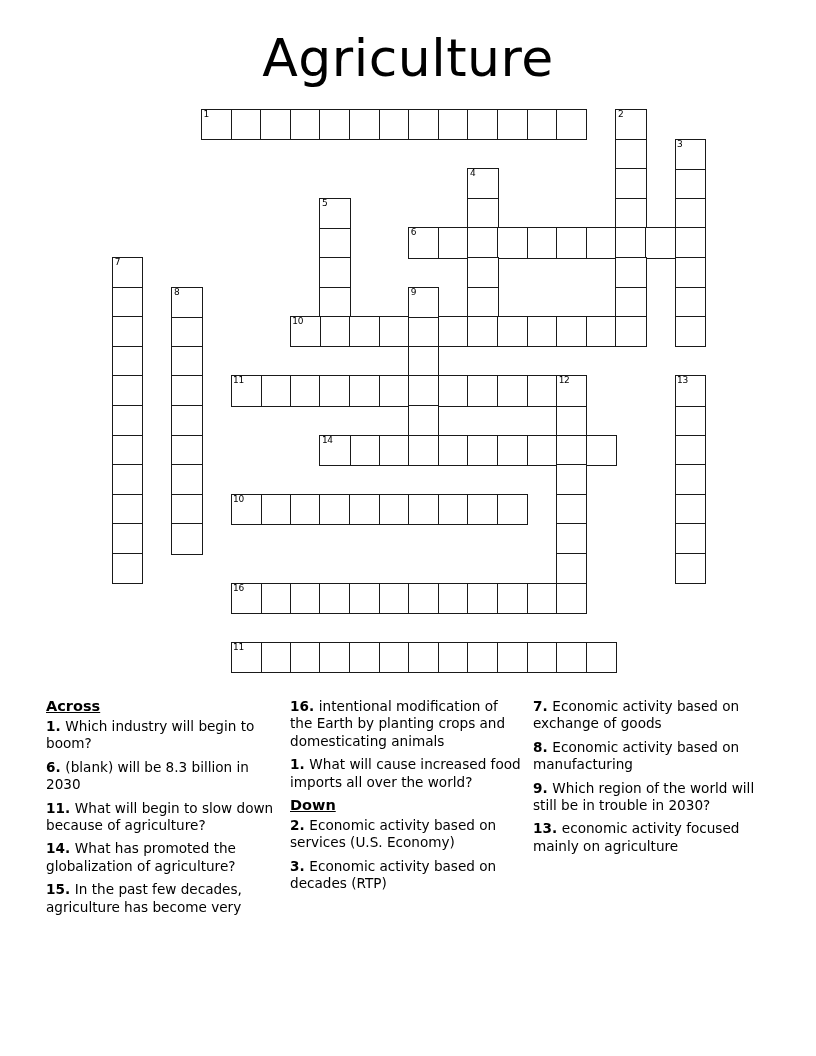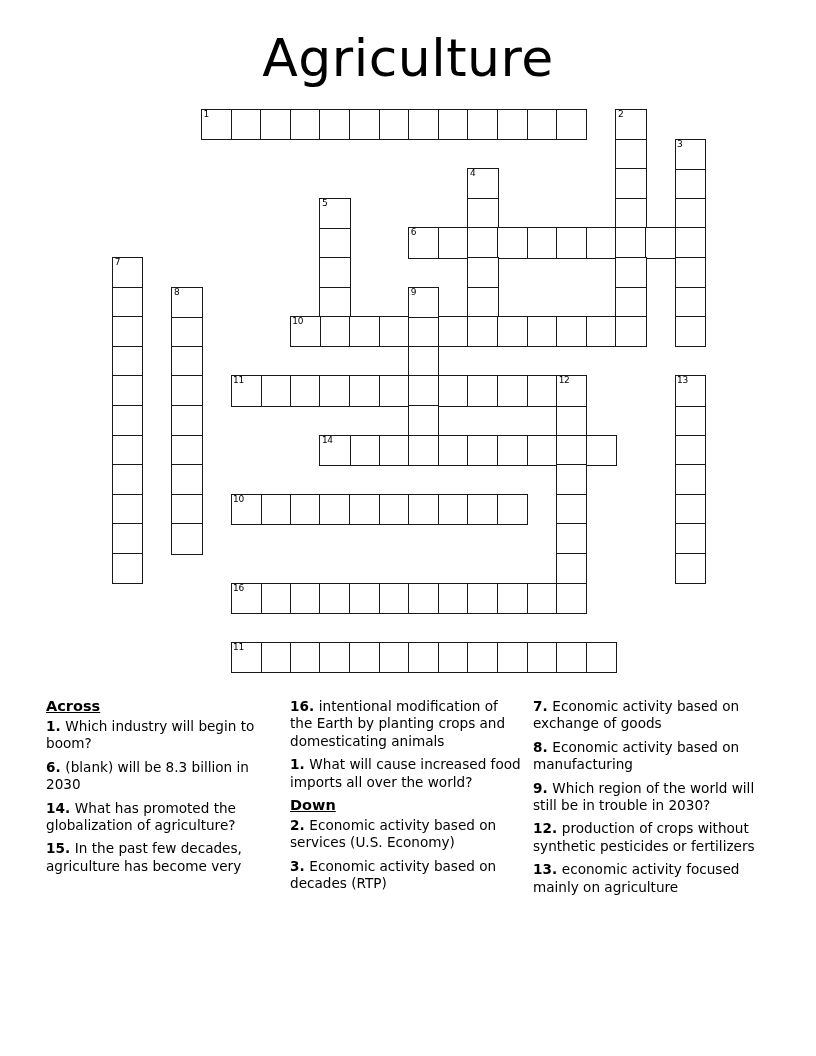--- a/index.html
+++ b/index.html
@@ -286,32 +286,32 @@
       <div class="cell" style="left: 526.6px; top: 641.8px; width: 31.2px; height: 31.2px;"></div>
       <div class="cell" style="left: 556.2px; top: 641.8px; width: 31.2px; height: 31.2px;"></div>
       <div class="cell" style="left: 585.8px; top: 641.8px; width: 31.2px; height: 31.2px;"></div>
     </div>
 
   <div id="clues">
     <div class="clue-col" id="clue-col-1">
         <div class="section-head">Across</div>
         <div class="clue"><span class="cn">1. </span><span>Which industry will begin to boom?</span></div>
         <div class="clue"><span class="cn">6. </span><span>(blank) will be 8.3 billion in 2030</span></div>
+        <div class="clue"><span class="cn">11. </span><span>What will begin to slow down because of agriculture?</span></div>
         <div class="clue"><span class="cn">14. </span><span>What has promoted the globalization of agriculture?</span></div>
         <div class="clue"><span class="cn">15. </span><span>In the past few decades, agriculture has become very</span></div>
       </div>
     <div class="clue-col" id="clue-col-2">
         <div class="clue"><span class="cn">16. </span><span>intentional modification of the Earth by planting crops and domesticating animals</span></div>
         <div class="clue"><span class="cn">1. </span><span>What will cause increased food imports all over the world?</span></div>
         <div class="section-head">Down</div>
         <div class="clue"><span class="cn">2. </span><span>Economic activity based on services (U.S. Economy)</span></div>
         <div class="clue"><span class="cn">3. </span><span>Economic activity based on decades (RTP)</span></div>
       </div>
     <div class="clue-col" id="clue-col-3">
         <div class="clue"><span class="cn">7. </span><span>Economic activity based on exchange of goods</span></div>
         <div class="clue"><span class="cn">8. </span><span>Economic activity based on manufacturing</span></div>
         <div class="clue"><span class="cn">9. </span><span>Which region of the world will still be in trouble in 2030?</span></div>
-        <div class="clue"><span class="cn">12. </span><span>production of crops without synthetic pesticides or fertilizers</span></div>
         <div class="clue"><span class="cn">13. </span><span>economic activity focused mainly on agriculture</span></div>
       </div>
   </div>
 
 </div>
 
 </body></html>

